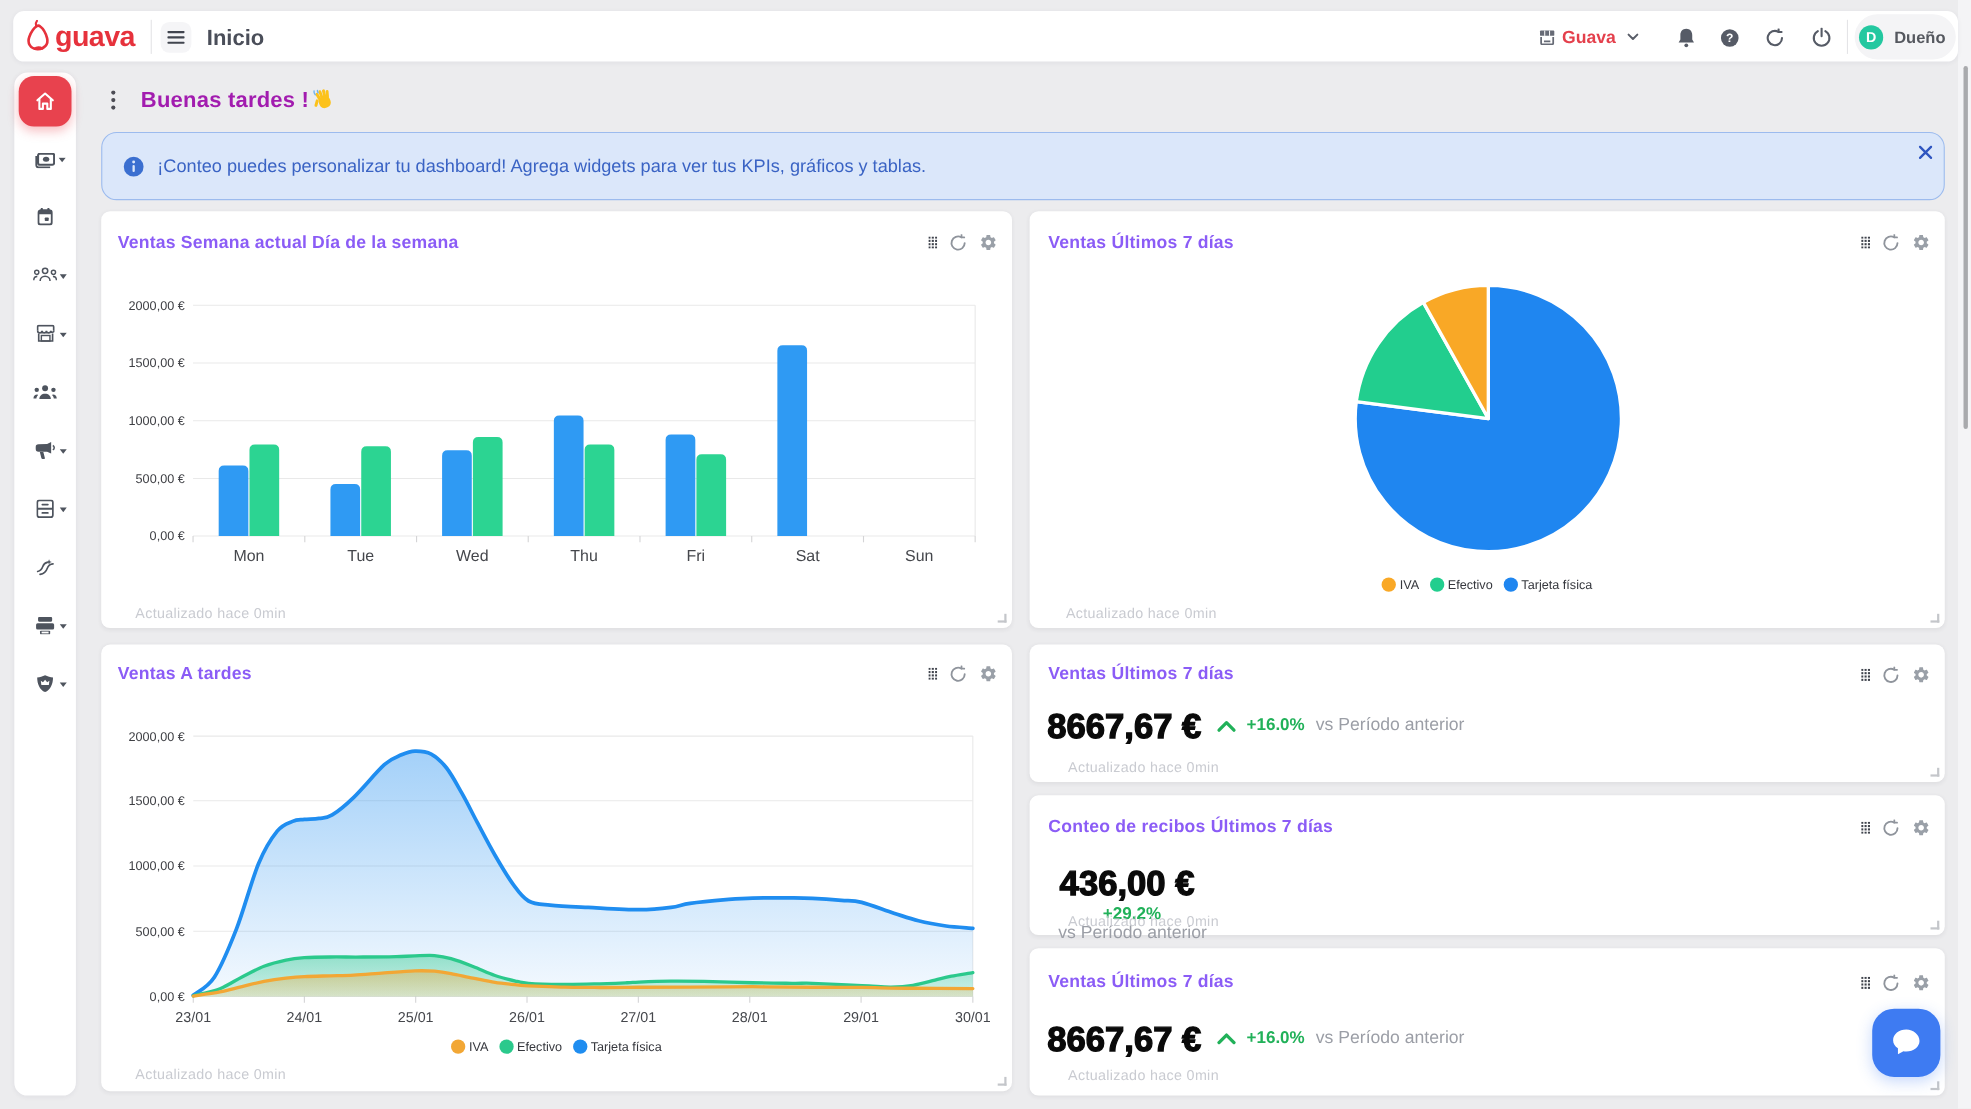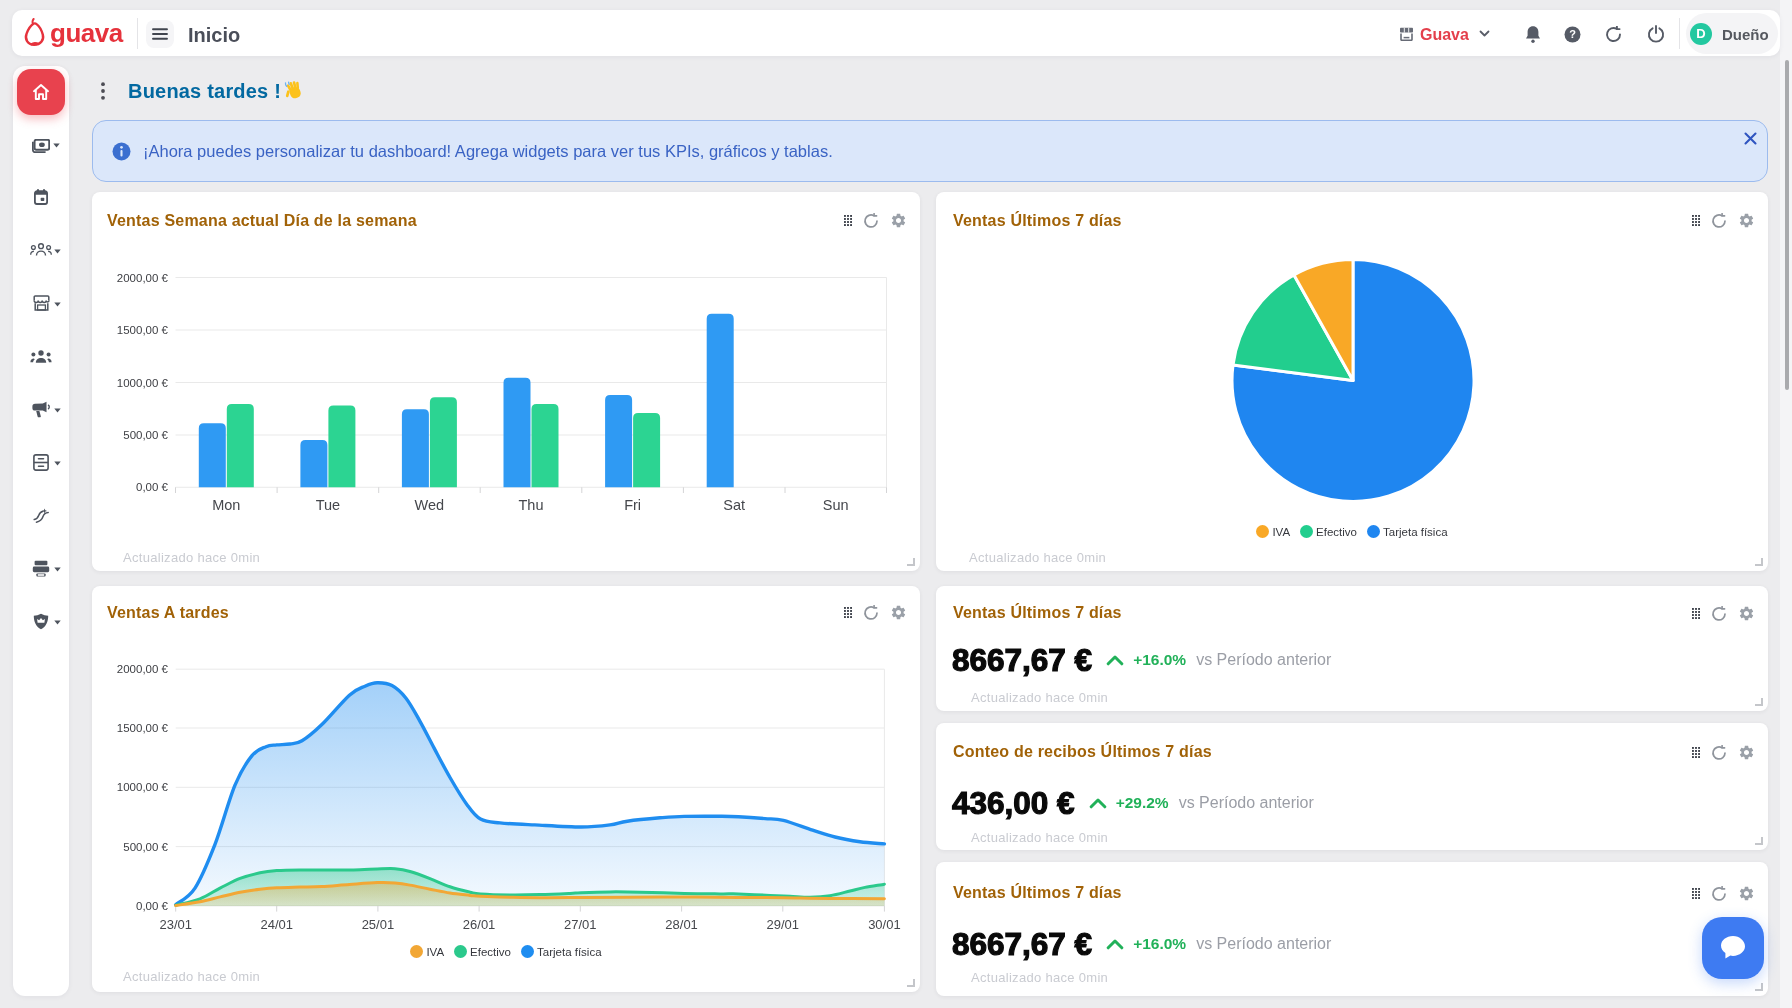--- a/index.html
+++ b/index.html
@@ -1,21 +1,21 @@
 <!DOCTYPE html>
 <html lang="es"><head>
 <meta charset="utf-8">
 <title>Inicio</title>
 <style>
   * { margin:0; padding:0; box-sizing:border-box; }
   html,body { width:1792px; height:1008px; overflow:hidden; }
   body { font-family:"Liberation Sans", sans-serif; background:#ececee; position:relative; }
   .abs { position:absolute; }
   .card { position:absolute; background:#fff; border-radius:8px; box-shadow:0 1px 4px rgba(40,40,60,.07); }
-  .ctitle { position:absolute; font-size:16px; font-weight:700; color:#a16207; letter-spacing:.2px; }
+  .ctitle { position:absolute; font-size:16px; font-weight:700; color:#8b5cf6; letter-spacing:.2px; }
   .cicons { position:absolute; display:flex; align-items:center; gap:11px; }
   .foot { position:absolute; font-size:13px; color:#c9cbd1; letter-spacing:.3px;margin-left:24px; }
   .rsz { position:absolute; width:8px; height:8px; border-right:2px solid #c4c6ca; border-bottom:2px solid #c4c6ca; }
   .legrow { position:absolute; display:flex; align-items:center; justify-content:center; font-size:15px; color:#36383e; }
 </style>
 </head>
 <body>
 
 <div class="abs" style="left:1780px;top:0;width:12px;height:1008px;background:#f4f4f6;"></div>
 <div class="abs" style="left:1785px;top:60px;width:4px;height:330px;background:#a9aaad;border-radius:2px;"></div>
@@ -151,40 +151,40 @@
 </svg>
 <svg class="abs" style="left:54px;top:620px;" width="7" height="5" viewBox="0 0 7 5">
     <path d="M0.3 0.4 h6.4 L3.5 4.6 Z" fill="#4e545e"></path>
   </svg>
 
 <svg class="abs" style="left:99px;top:82px;" width="8" height="18" viewBox="0 0 8 18">
   <circle cx="4" cy="2.2" r="1.9" fill="#4c4c54"></circle>
     <circle cx="4" cy="9" r="1.9" fill="#4c4c54"></circle>
     <circle cx="4" cy="15.8" r="1.9" fill="#4c4c54"></circle>
 </svg>
-<div class="abs" style="left:128px;top:80px;font-size:20px;font-weight:700;color:#0369a1;letter-spacing:.2px;">Buenas tardes !</div>
+<div class="abs" style="left:128px;top:80px;font-size:20px;font-weight:700;color:#a21caf;letter-spacing:.2px;">Buenas tardes !</div>
 <svg class="abs" style="left:284px;top:80px;" width="21" height="21" viewBox="0 0 21 21">
   <g transform="rotate(-20 10 12)" fill="#fcc21b">
     <rect x="5.6" y="7.5" width="10.6" height="11" rx="4.6"></rect>
     <rect x="5.6" y="2.6" width="2.7" height="8" rx="1.35" transform="rotate(-10 7 6)"></rect>
     <rect x="8.6" y="1.4" width="2.7" height="9" rx="1.35"></rect>
     <rect x="11.6" y="1.8" width="2.7" height="8.6" rx="1.35" transform="rotate(7 13 6)"></rect>
     <rect x="14.3" y="3.4" width="2.6" height="7.4" rx="1.3" transform="rotate(15 15.5 7)"></rect>
     <rect x="2.6" y="8.2" width="2.7" height="7" rx="1.35" transform="rotate(35 4 11)"></rect>
   </g>
   <path d="M2.6 6.2 C1.7 5.3 1.3 4.1 1.5 2.8 M5.2 4.4 C4.7 3.7 4.5 3 4.6 2.2" fill="none" stroke="#6db3f2" stroke-width="1.3" stroke-linecap="round"></path>
 </svg>
 
 <div class="abs" style="left:92px;top:120px;width:1676px;height:62px;background:#dbe7fa;border:1px solid #9cbbee;border-radius:14px;"></div>
 <svg class="abs" style="left:112px;top:142px;" width="19" height="19" viewBox="0 0 19 19">
   <circle cx="9.5" cy="9.5" r="9" fill="#3b6fd0"></circle>
   <rect x="8.45" y="8" width="2.1" height="6.4" rx="1" fill="#dbe7fa"></rect>
   <circle cx="9.5" cy="5.3" r="1.35" fill="#dbe7fa"></circle>
 </svg>
-<div class="abs" style="left:143px;top:142px;font-size:16.5px;color:#3a63c4;">¡Ahora puedes personalizar tu dashboard! Agrega widgets para ver tus KPIs, gráficos y tablas.</div>
+<div class="abs" style="left:143px;top:142px;font-size:16.5px;color:#3a63c4;">¡Conteo puedes personalizar tu dashboard! Agrega widgets para ver tus KPIs, gráficos y tablas.</div>
 <svg class="abs" style="left:1744px;top:132px;" width="13" height="13" viewBox="0 0 13 13">
   <path d="M1.5 1.5 L11.5 11.5 M11.5 1.5 L1.5 11.5" stroke="#2f55c0" stroke-width="2.1" stroke-linecap="round"></path>
 </svg>
 
 <div class="card" style="left:92px;top:192px;width:828px;height:379px;">
   <div class="ctitle" style="left:15px;top:20px;">Ventas Semana actual Día de la semana</div>
   <div class="cicons" style="right:13px;top:20px;">
     <svg width="8" height="11" viewBox="0 0 8 11">
         <g fill="#3f434c">
           <rect x="0" y="0" width="1.9" height="1.9"></rect>
@@ -446,21 +446,21 @@
         </g>
       </svg>
     <svg width="16" height="16" viewBox="0 0 16 16">
         <path d="M14 8 A6 6 0 1 1 10.9 2.7" fill="none" stroke="#8f949c" stroke-width="1.7" stroke-linecap="round"></path>
         <path d="M11.1 0.4 L11.1 2.9 L13.6 2.9" fill="none" stroke="#8f949c" stroke-width="1.6" stroke-linejoin="round" stroke-linecap="round"></path>
       </svg>
     <svg width="17" height="17" viewBox="0 0 24 24">
         <path fill-rule="evenodd" fill="#9aa0a8" d="M19.14 12.94c.04-.3.06-.61.06-.94 0-.32-.02-.64-.07-.94l2.03-1.58c.18-.14.23-.41.12-.61l-1.92-3.32c-.12-.22-.37-.29-.59-.22l-2.39.96c-.5-.38-1.03-.7-1.62-.94l-.36-2.54c-.04-.24-.24-.41-.48-.41h-3.84c-.24 0-.43.17-.47.41l-.36 2.54c-.59.24-1.13.57-1.62.94l-2.39-.96c-.22-.08-.47 0-.59.22L2.74 8.87c-.12.21-.08.47.12.61l2.03 1.58c-.05.3-.09.63-.09.94s.02.64.07.94l-2.03 1.58c-.18.14-.23.41-.12.61l1.92 3.32c.12.22.37.29.59.22l2.39-.96c.5.38 1.03.7 1.62.94l.36 2.54c.05.24.24.41.48.41h3.84c.24 0 .44-.17.47-.41l.36-2.54c.59-.24 1.13-.56 1.62-.94l2.39.96c.22.08.47 0 .59-.22l1.92-3.32c.12-.22.07-.47-.12-.61l-2.01-1.58zM12 15.6c-1.98 0-3.6-1.62-3.6-3.6s1.62-3.6 3.6-3.6 3.6 1.62 3.6 3.6-1.62 3.6-3.6 3.6z"></path>
       </svg>
   </div>
-  <div class="abs" style="left:16px;top:62px;height:36px;display:flex;align-items:center;">
+  <div class="abs" style="left:16px;top:62px;height:36px;display:flex;align-items:center;flex-direction:column;">
     <span style="font-size:31.5px;font-weight:900;color:#0a0a0a;-webkit-text-stroke:1.2px #0a0a0a;">436,00 €</span>
     <svg style="margin-left:14px;" width="18" height="11" viewBox="0 0 18 11">
         <path d="M2.2 8.8 L9 2 L15.8 8.8" fill="none" stroke="#21b159" stroke-width="3" stroke-linecap="round" stroke-linejoin="round"></path>
       </svg>
     <span style="margin-left:9px;font-size:15.5px;font-weight:700;color:#21b159;">+29.2%</span>
     <span style="margin-left:10px;font-size:16px;color:#9b9ea6;">vs Período anterior</span>
   </div>
   <div class="foot" style="left:11px;top:107px;">Actualizado hace 0min</div>
   <div class="rsz" style="right:5px;bottom:5px;"></div>
 </div>

